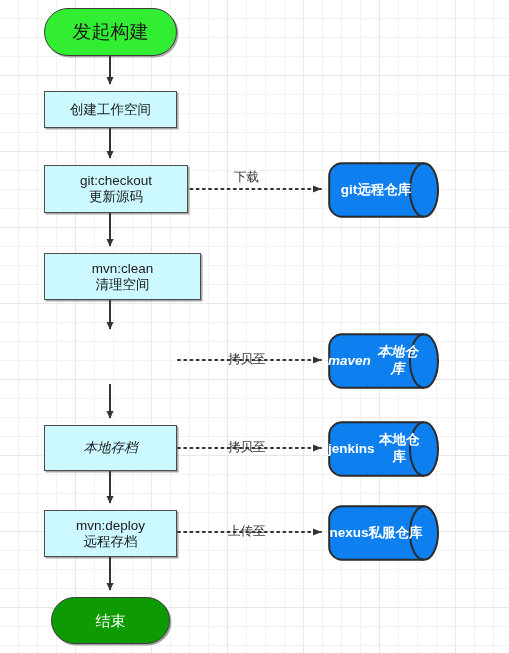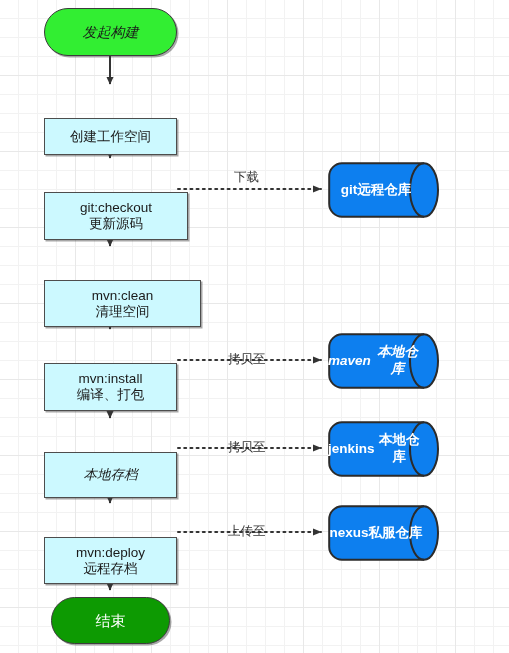--- a/index.html
+++ b/index.html
@@ -43,30 +43,28 @@
     justify-content: center;
     text-align: center;
     line-height: 1.18;
   }
   .process {
     background: #ccf9ff;
     border: 1.6px solid #4d4d4d;
     color: #1a1a1a;
     font-size: 13.5px;
     box-shadow: 1.5px 1.5px 0 rgba(60,60,60,0.45);
-    margin-top: 27px;
   }
   .terminator-start {
     background: #32ee32;
     border: 1.6px solid #3c3c3c;
     border-radius: 24px;
     color: #1a1a1a;
-    font-size: 14px;
+    font-size: 19px;
     box-shadow: 1.5px 1.5px 0 rgba(60,60,60,0.45);
-    font-style: italic;
   }
   .terminator-end {
     background: #0d9a02;
     border: 1.6px solid #3c3c3c;
     border-radius: 24px;
     color: #ffffff;
     font-size: 15px;
     box-shadow: 1.5px 1.5px 0 rgba(60,60,60,0.45);
   }
   .node-line1 { display: block; }
@@ -146,24 +144,20 @@
   <div class="node process" style="left:44px; top:165px; width:144px; height:48px;">
     <span class="node-line1">git:checkout</span>
     <span class="node-line2">更新源码</span>
   </div>
 
   <div class="node process" style="left:44px; top:253px; width:157px; height:47px;">
     <span class="node-line1">mvn:clean</span>
     <span class="node-line2">清理空间</span>
   </div>
 
-  <div class="node process" style="left:44px; top:336px; width:133px; height:48px;">
-    <span class="node-line1">mvn:install</span>
-    <span class="node-line2">编译、打包</span>
-  </div>
 
   <div class="node process" style="left:44px; top:425px; width:133px; height:46px;font-style:italic;">
     <span class="node-line1">本地存档</span>
   </div>
 
   <div class="node process" style="left:44px; top:510px; width:133px; height:47px;">
     <span class="node-line1">mvn:deploy</span>
     <span class="node-line2">远程存档</span>
   </div>
 

